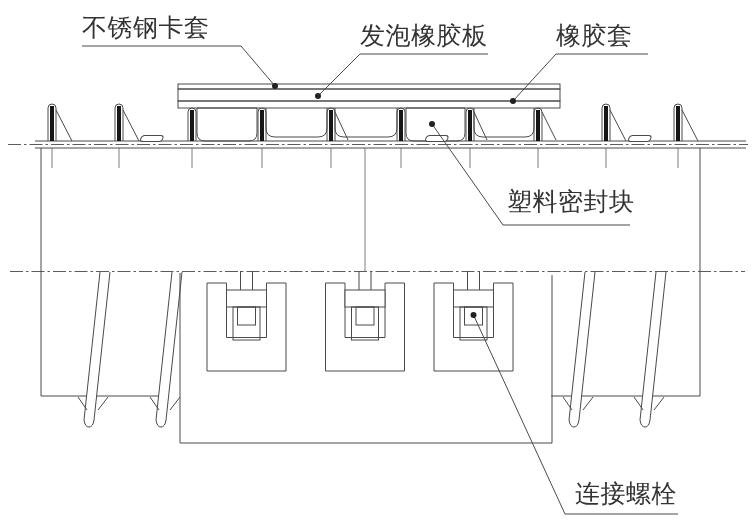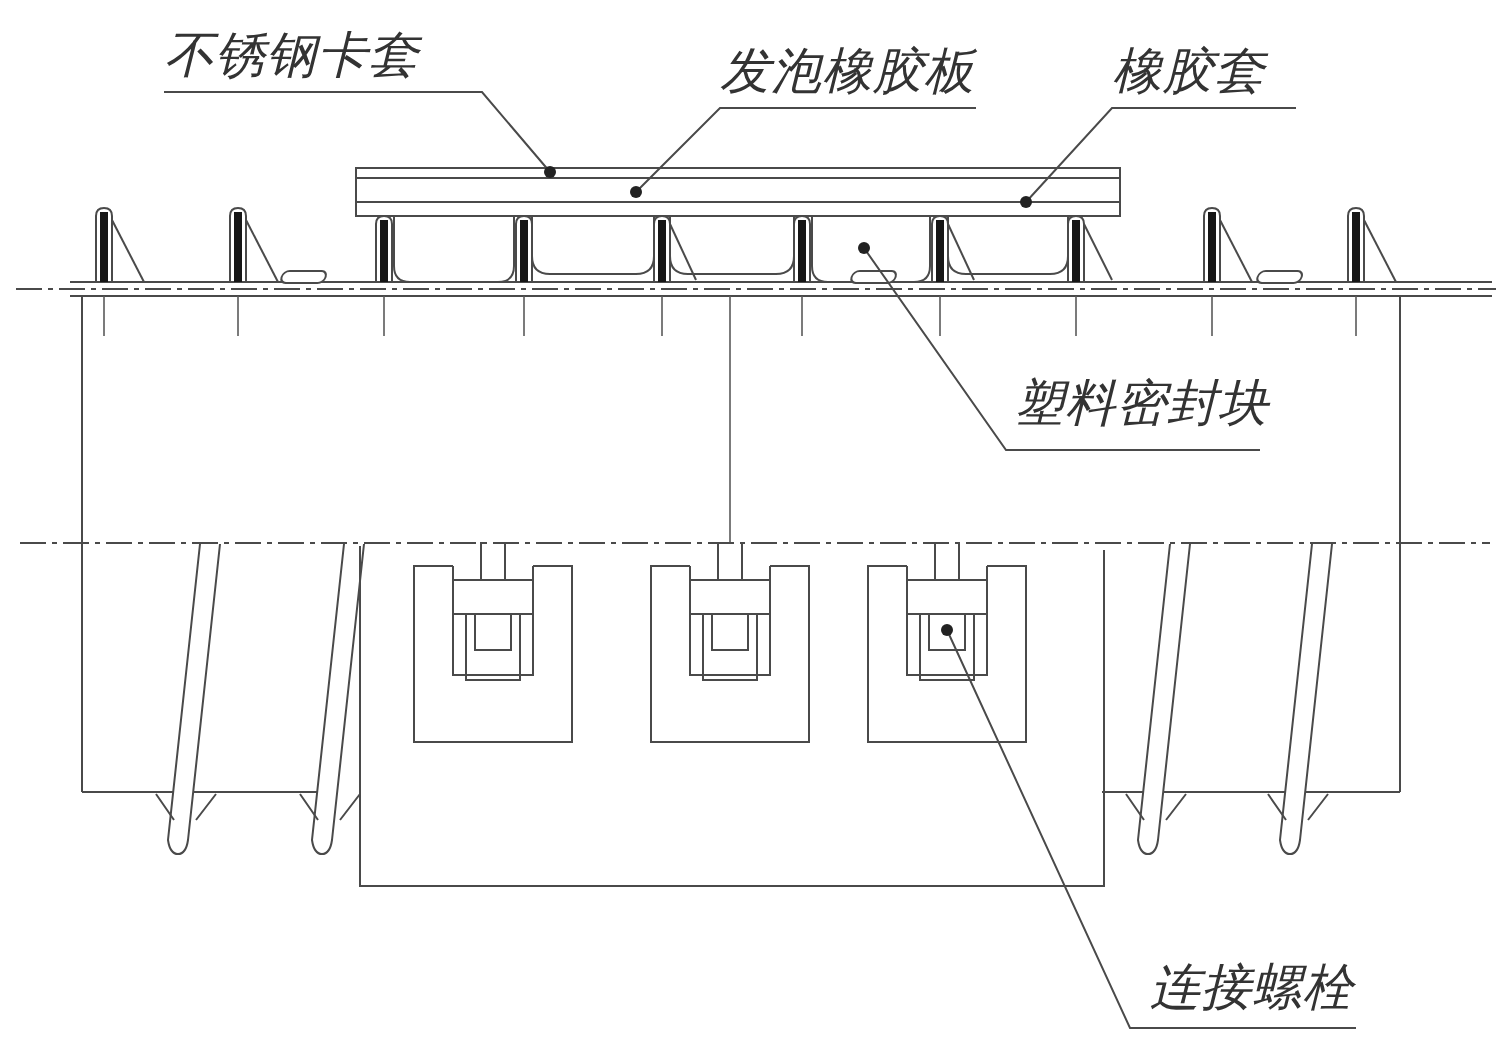--- a/index.html
+++ b/index.html
@@ -1,16 +1,16 @@
 <!DOCTYPE html>
 <html><head>
 <meta charset="utf-8">
 <style>
   html,body{margin:0;padding:0;background:#ffffff;}
-  .stage{position:relative;width:754px;height:525px;background:#ffffff;overflow:hidden;font-style:italic;}
+  .stage{position:relative;width:754px;height:525px;background:#ffffff;overflow:hidden;}
   .ln{stroke:#4a4a4a;stroke-width:1;fill:none;}
   .lnthin{stroke:#5a5a5a;stroke-width:0.8;fill:none;}
   .wfill{fill:#ffffff;}
   .cl{stroke:#4a4a4a;stroke-width:0.9;stroke-dasharray:13 3 2.5 3;fill:none;}
   .bar{fill:#161616;stroke:none;}
   .dot{fill:#222222;stroke:none;}
   .lbl{font-family:"Liberation Sans","DejaVu Sans",sans-serif;font-size:25px;fill:#333333;letter-spacing:0.5px;}
 </style>
 </head>
 <body>

